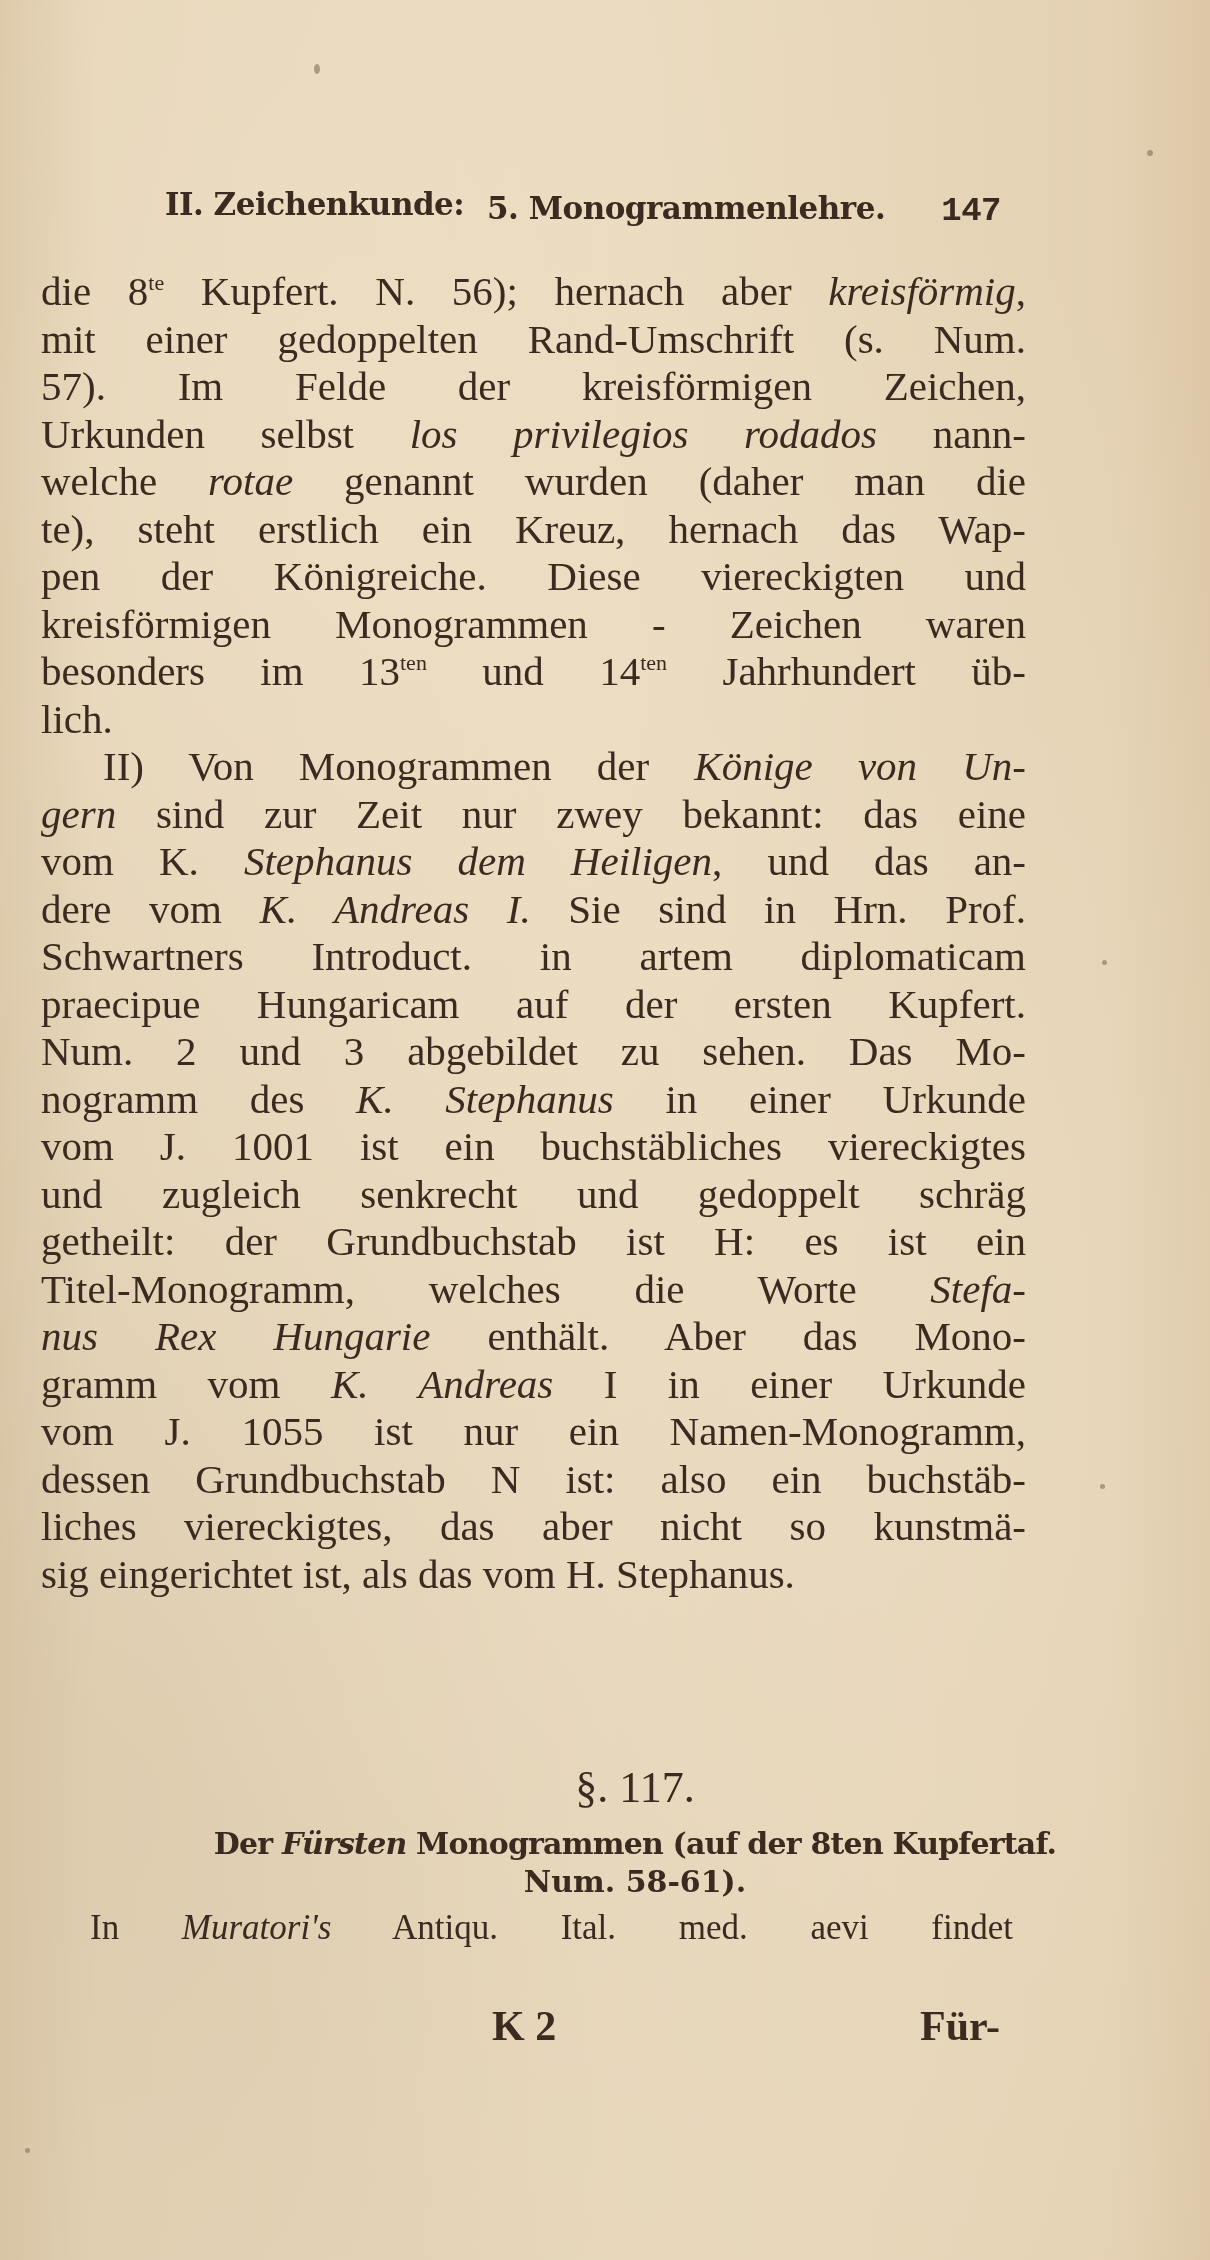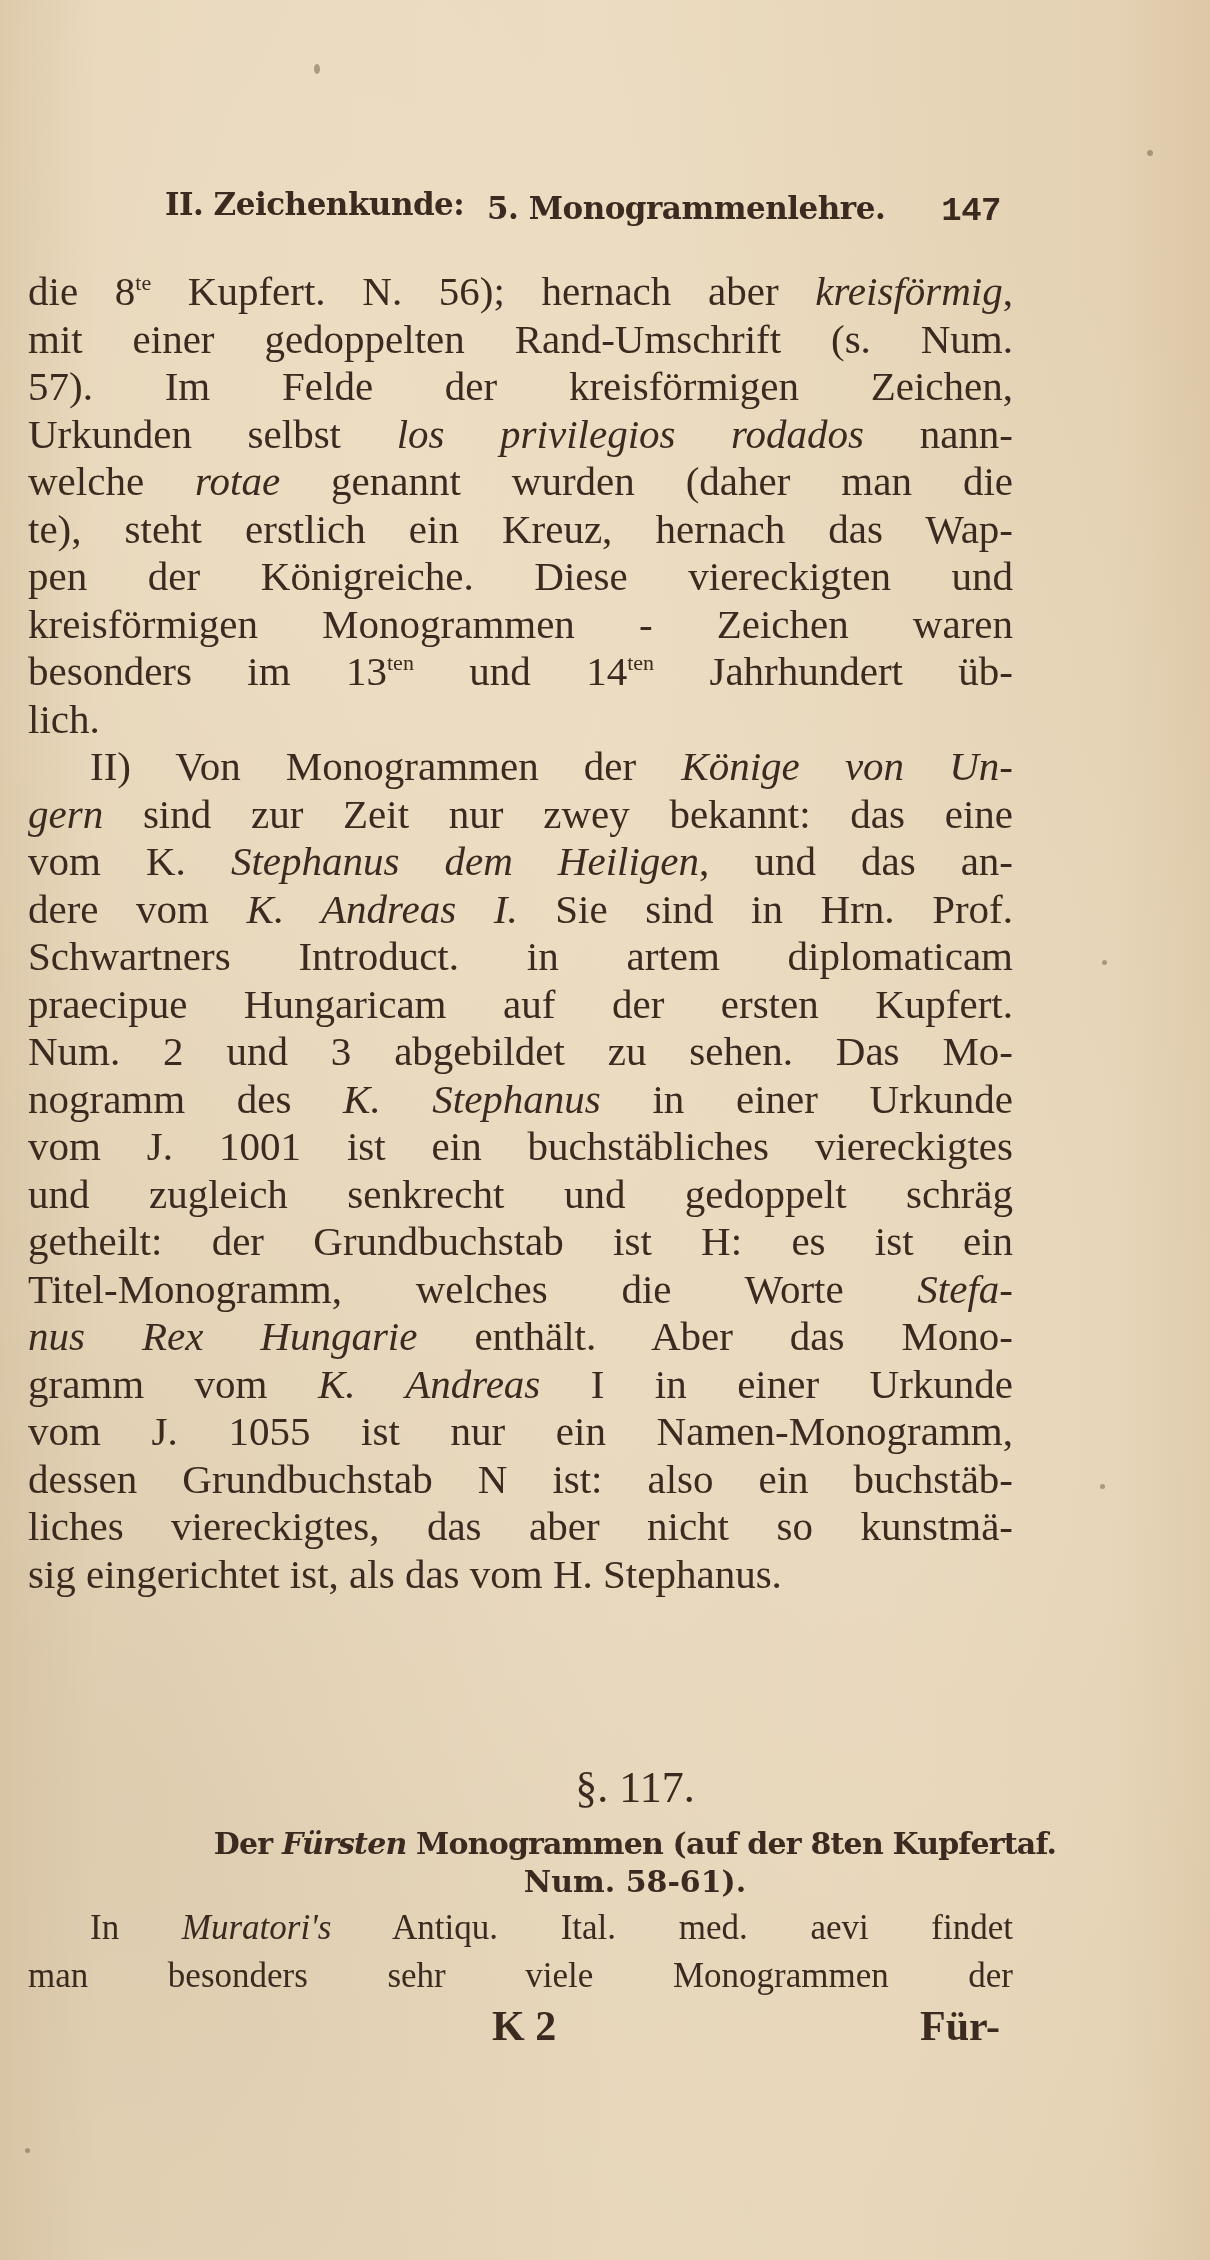--- a/index.html
+++ b/index.html
@@ -36,21 +36,21 @@
       font-size: 31px;
       letter-spacing: -0.5px;
       color: #3b2a1f;
     }
     .running-head .title-left { position: absolute; left: 0; top: 8px; }
     .running-head .title-mid { position: absolute; left: 322px; top: 12px; }
     .running-head .page-num { position: absolute; right: 24px; top: 14px; font-size: 34px; font-family: Liberation Mono, monospace; }
 
     .body-text {
       position: absolute;
-      left: 28px;
+      left: 41px;
       top: 268px;
       width: 985px;
       font-size: 41px;
       line-height: 47.5px;
       text-align: justify;
       color: #3b2a1f;
     }
     .line {
       display: block;
       white-space: nowrap;
@@ -171,19 +171,18 @@
 
   <div class="section sec-num">§. 117.</div>
   <div class="section sec-title">
     <span>Der </span><span class="it">Fürsten</span><span> Monogrammen (auf der 8ten Kupfertaf.</span>
   </div>
   <div class="section sec-title2">Num. 58-61).</div>
 
   <div class="para2">
     <div id="p3">
         <div class="line indent"><span>In </span><span class="it">Muratori's</span><span> Antiqu. Ital. med. aevi findet</span></div>
-        <div class="line"><span>man besonders sehr viele Monogrammen der</span></div>
       </div>
   </div>
 
   <div class="catch signature">K 2</div>
   <div class="catch catchword">Für-</div>
 </div>
 
 </body></html>

